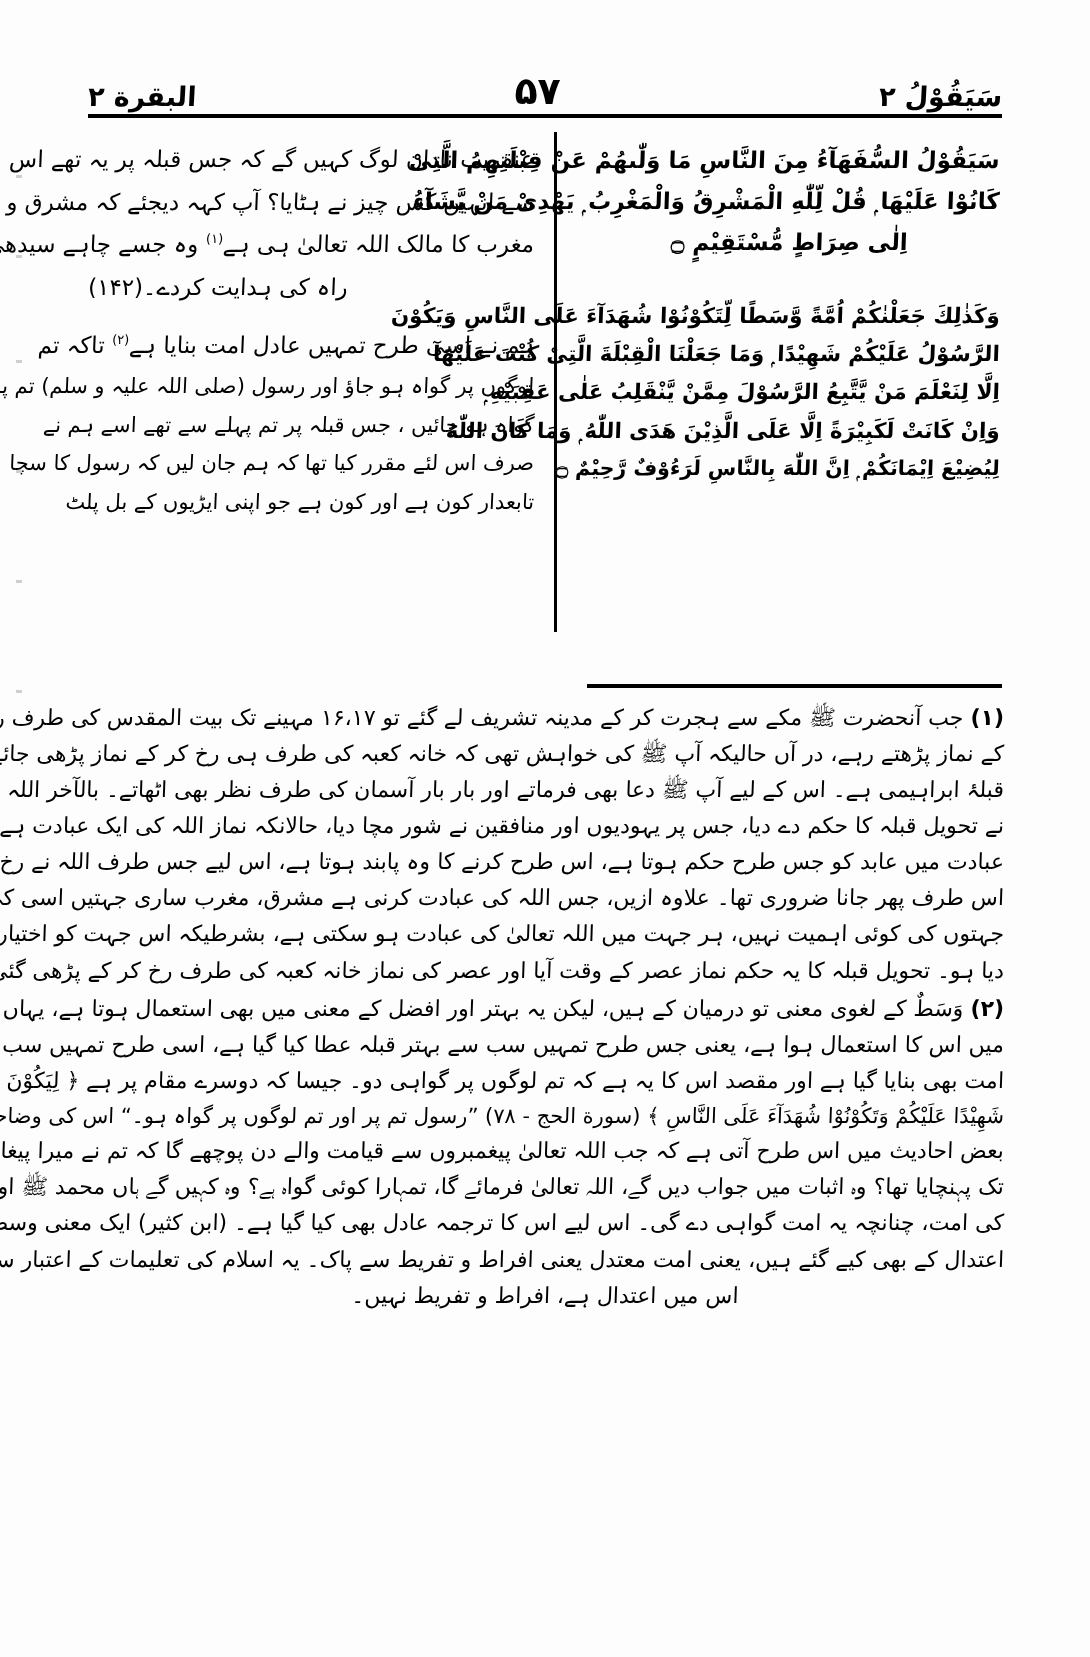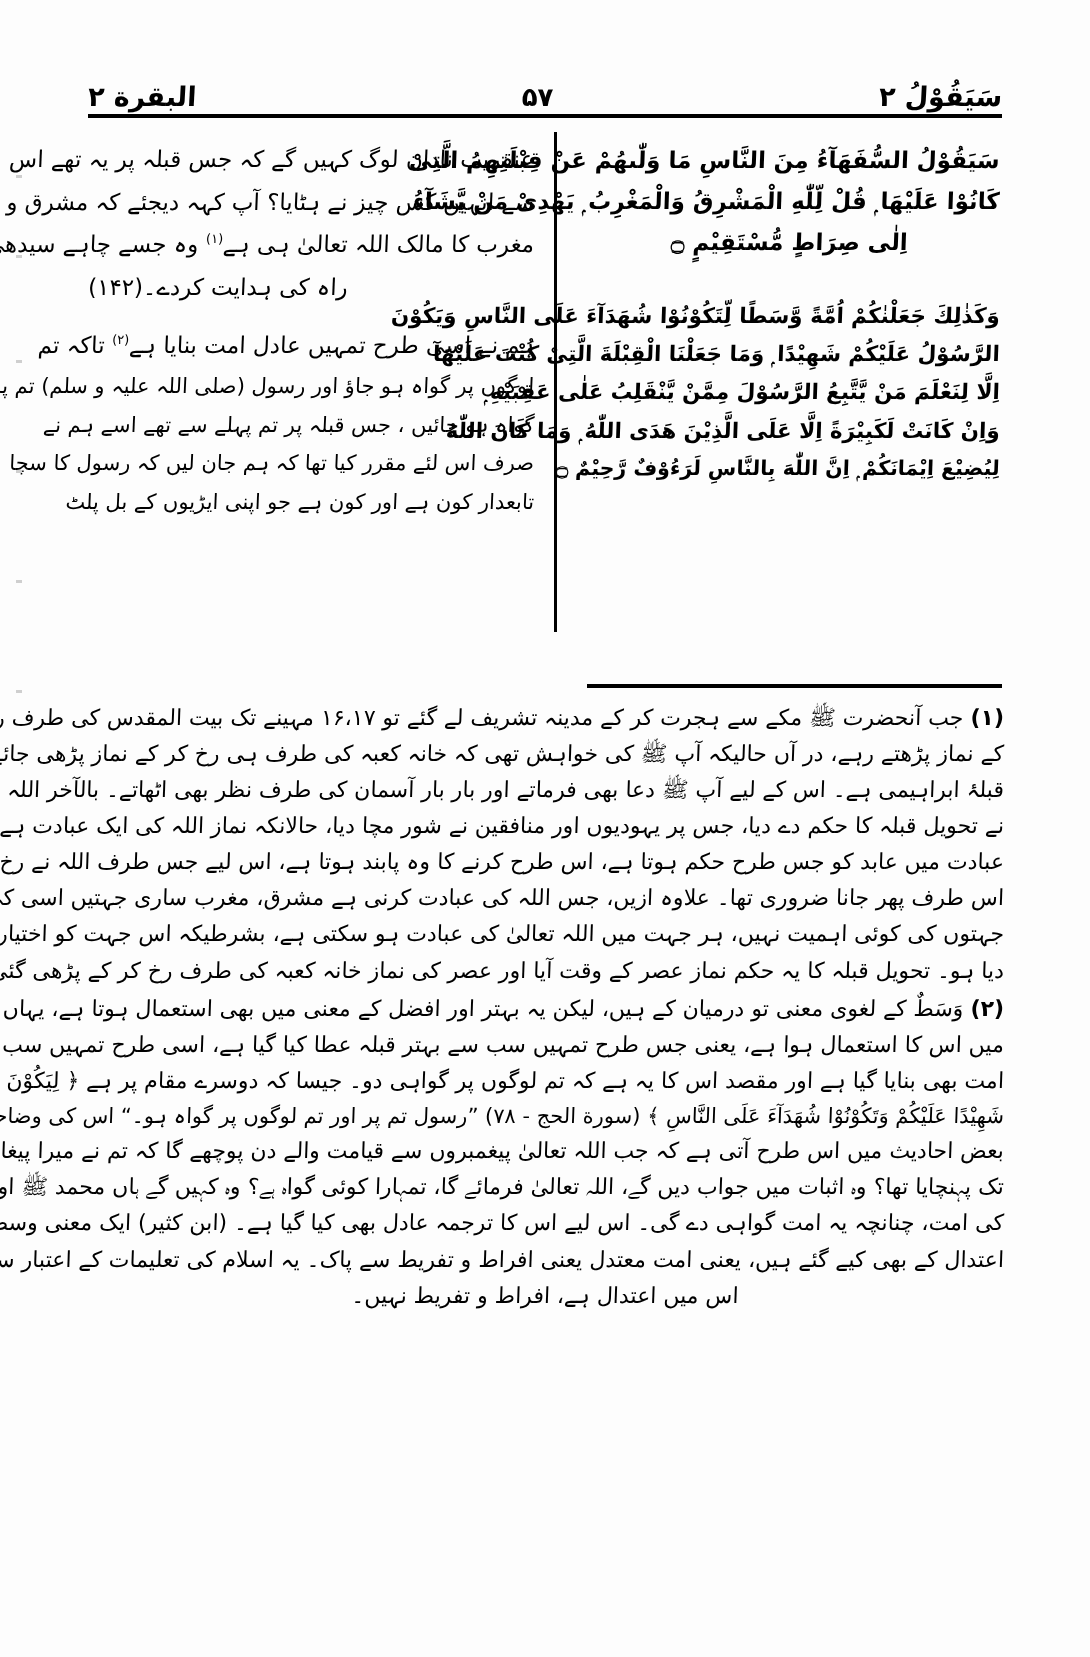--- a/index.html
+++ b/index.html
@@ -38,21 +38,21 @@
   }
   .header-item {
     font-size: 27px;
     line-height: 1.0;
     font-weight: 600;
     white-space: nowrap;
     font-family: "DejaVu Sans", sans-serif;
   }
   .header-right { transform: skewX(-3deg); }
   .header-center {
-    font-size: 26px;
+    font-size: 38px;
     font-weight: 700;
     letter-spacing: 1px;
   }
   .header-left { transform: skewX(-3deg); }
 
   .header-rule {
     position: absolute;
     top: 114px;
     left: 88px;
     right: 88px;

